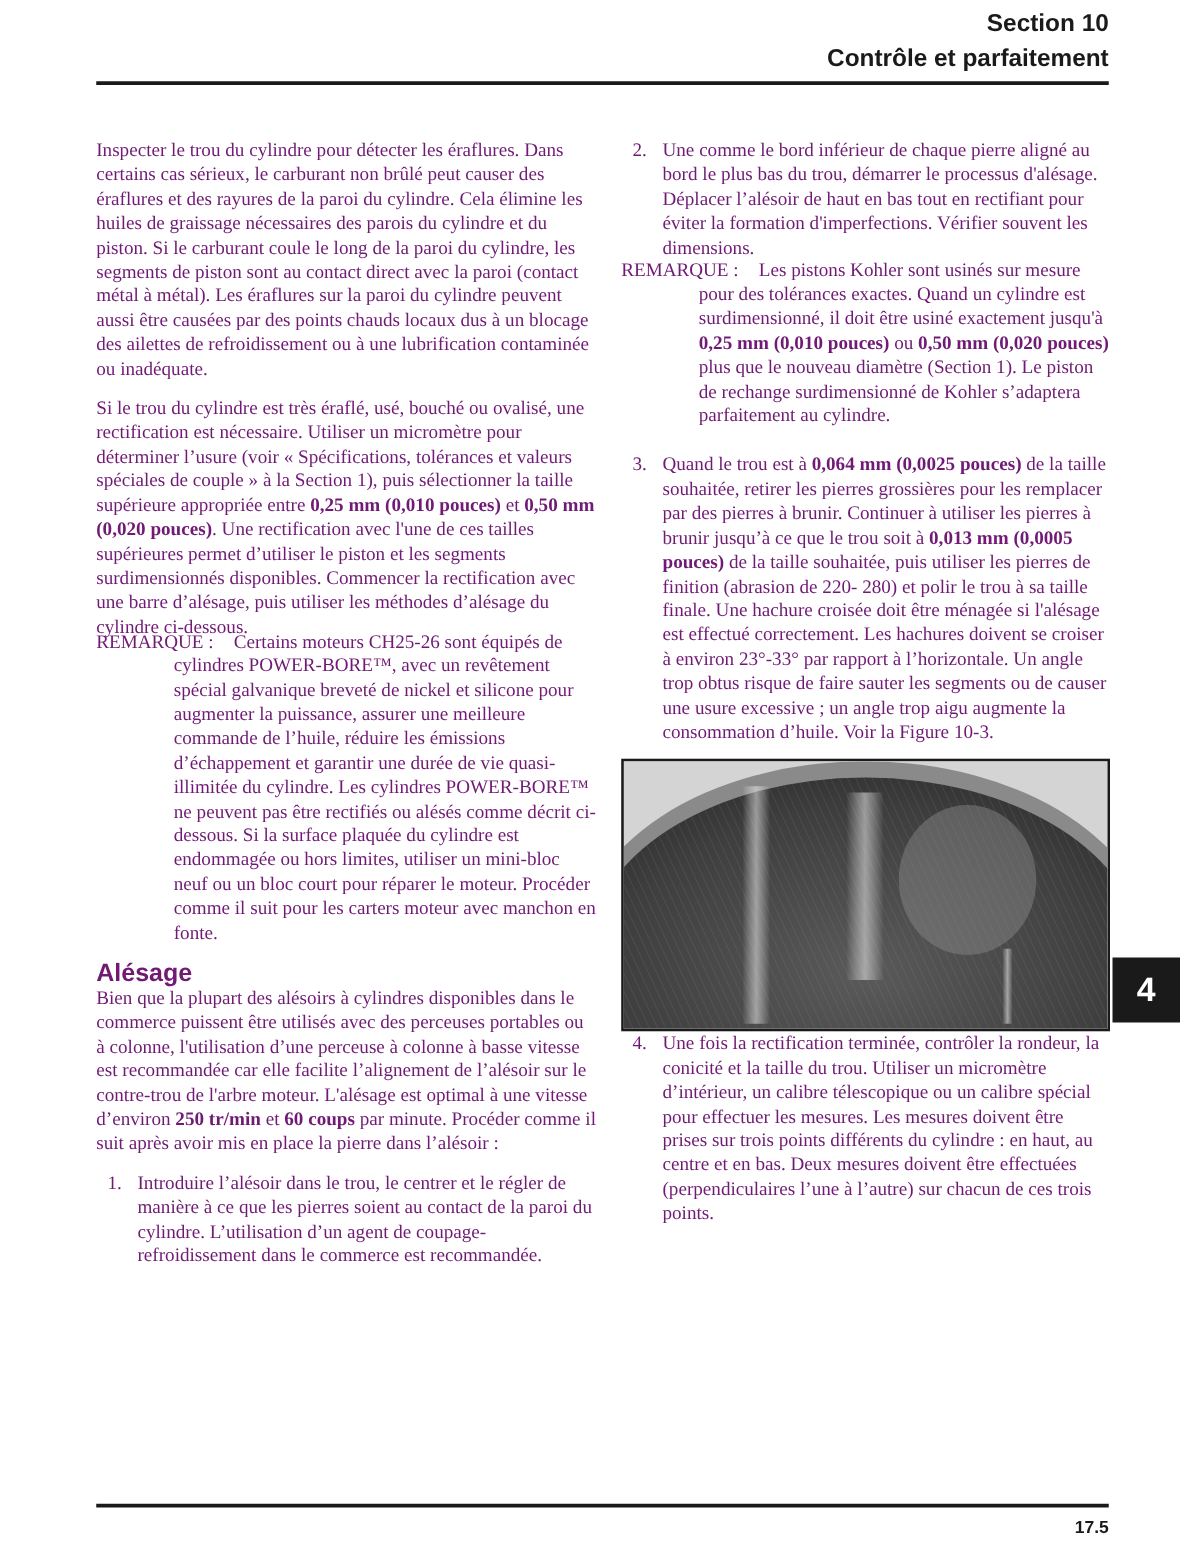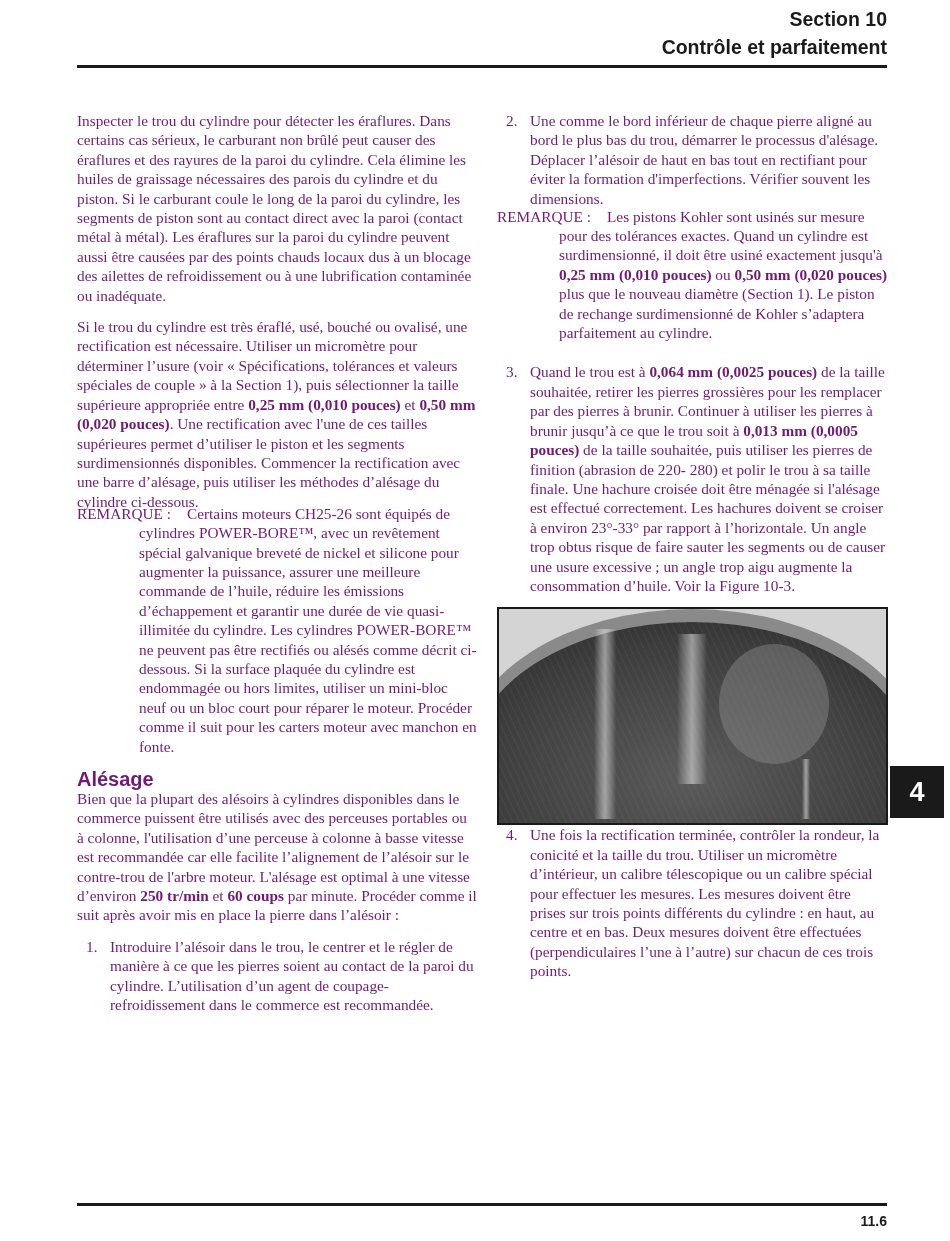--- a/index.html
+++ b/index.html
@@ -105,13 +105,13 @@
 
   <div class="step">
     <span class="num">4.</span>
     <span>Une fois la rectification terminée, contrôler la rondeur, la conicité et la taille du trou. Utiliser un micromètre d’intérieur, un calibre télescopique ou un calibre spécial pour effectuer les mesures. Les mesures doivent être prises sur trois points différents du cylindre : en haut, au centre et en bas. Deux mesures doivent être effectuées (perpendiculaires l’une à l’autre) sur chacun de ces trois points.</span>
   </div>
 </div>
 
 <div class="tab">4</div>
 
 <div class="rule bot"></div>
-<div class="pagenum">11.6</div>
+<div class="pagenum">17.5</div>
 
 </body></html>

